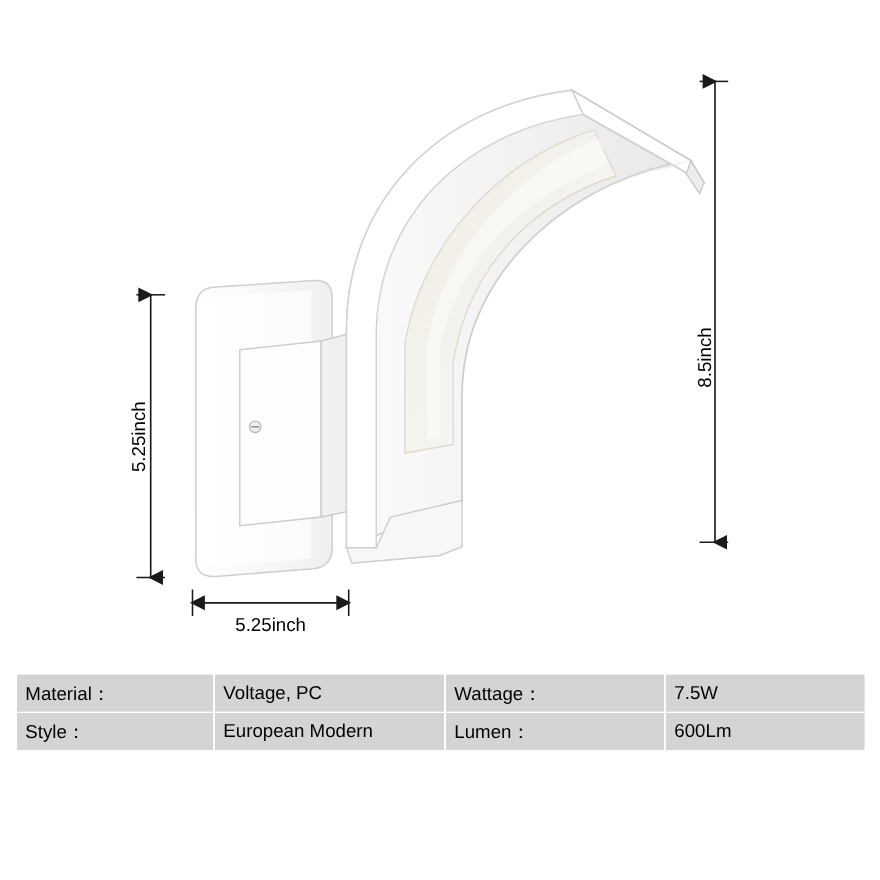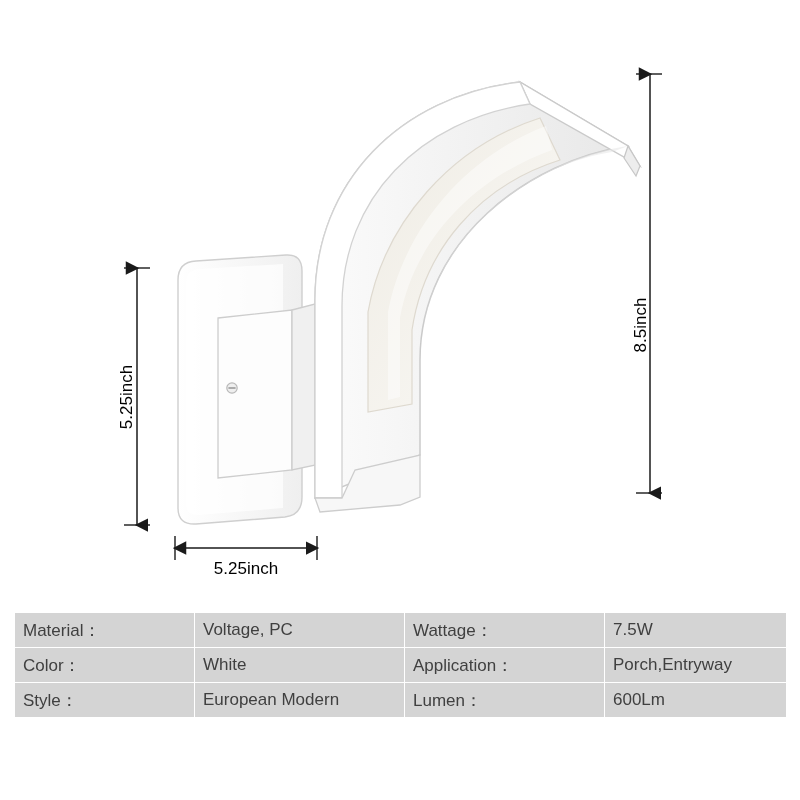--- a/index.html
+++ b/index.html
@@ -40,21 +40,21 @@
     top: 612px;
     width: 772px;
     border-collapse: collapse;
     table-layout: fixed;
   }
   #spec-table tr {
     height: 35px;
   }
   #spec-table td {
     font-size: 17px;
-    color: #404040;
+    color: #000000;
     padding: 0 0 0 8px;
     vertical-align: middle;
     border: 1px solid #ffffff;
     white-space: nowrap;
     overflow: hidden;
   }
   td.key {
     background: #d4d4d4;
   }
   td.val {
@@ -183,25 +183,19 @@
       <col class="c4">
   </colgroup>
   <tbody>
     <tr>
       <td class="key">Material：</td>
       <td class="val">Voltage, PC</td>
       <td class="key">Wattage：</td>
       <td class="val">7.5W</td>
     </tr>
     <tr>
-      <td class="key">Color：</td>
-      <td class="val">White</td>
-      <td class="key">Application：</td>
-      <td class="val">Porch,Entryway</td>
-    </tr>
-    <tr>
       <td class="key">Style：</td>
       <td class="val">European Modern</td>
       <td class="key">Lumen：</td>
       <td class="val">600Lm</td>
     </tr>
   </tbody>
 </table>
 
 </body></html>

